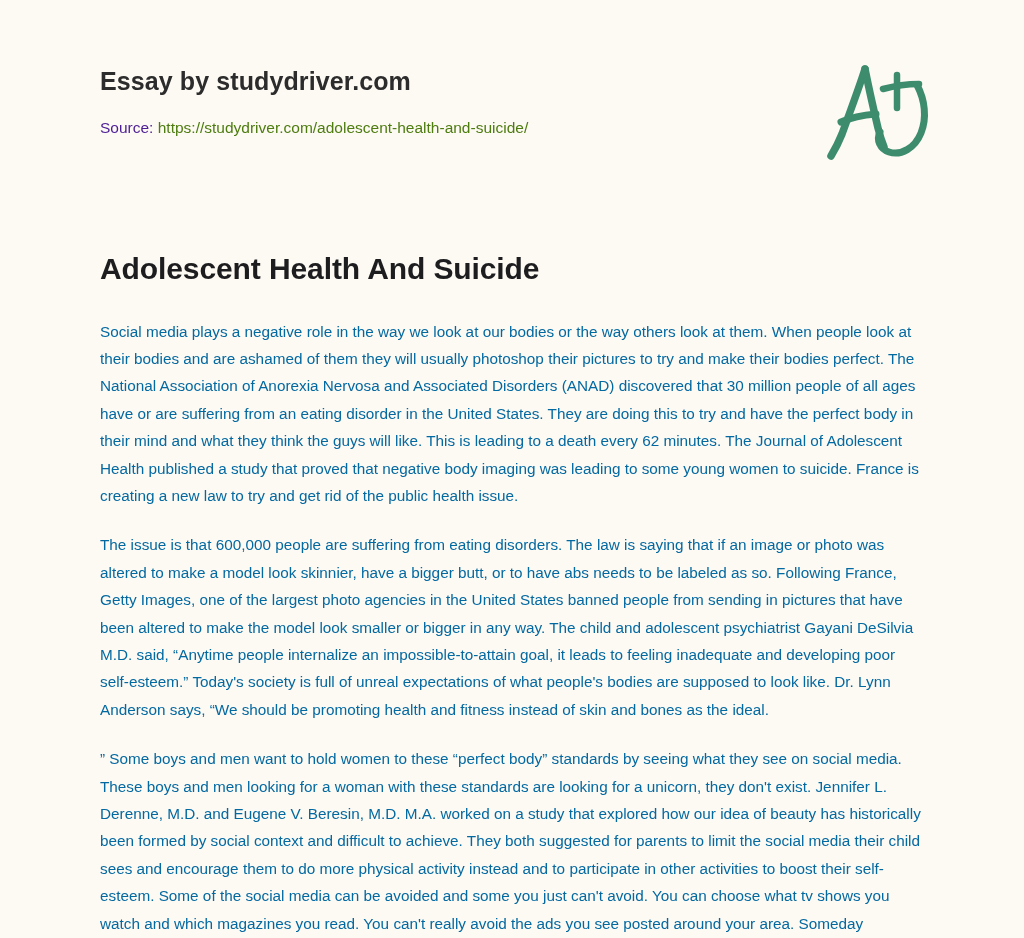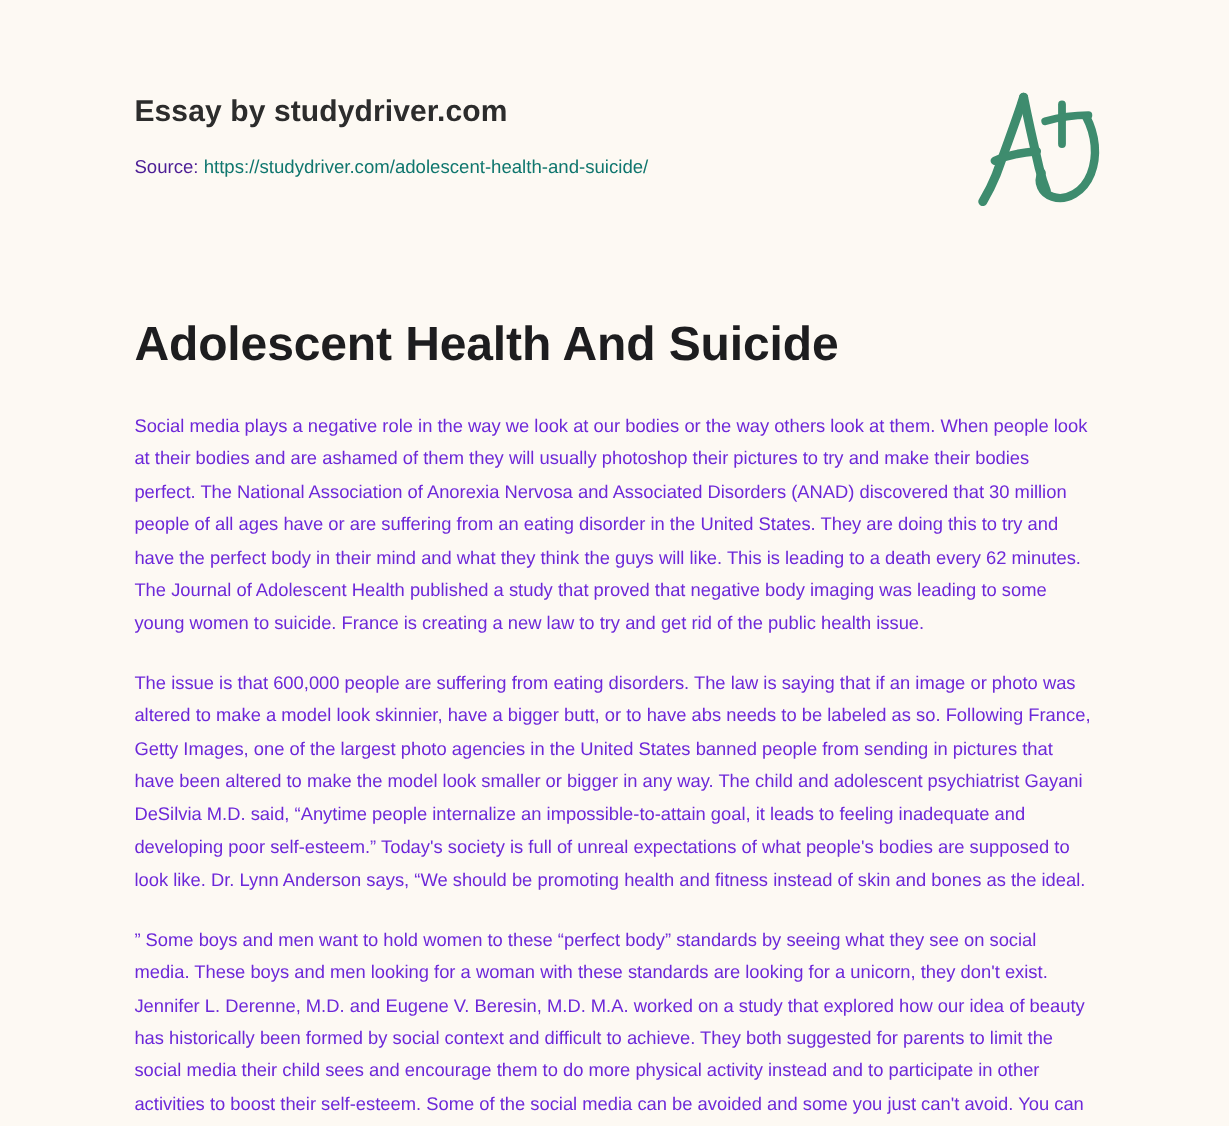--- a/index.html
+++ b/index.html
@@ -12,21 +12,21 @@
     height: 938px;
     background: #fdf9f3;
     font-family: "Liberation Sans", sans-serif;
     overflow: hidden;
     position: relative;
   }
 
   .page {
     width: 1024px;
     height: 938px;
-    padding: 16px;
+    padding: 4px;
     position: relative;
   }
 
   
   .header {
     position: relative;
     padding: 62px 96px 0 96px;
     min-height: 178px;
   }
   .byline {
@@ -41,21 +41,21 @@
   .source-line {
     margin-top: 22px;
     font-size: 15.5px;
     line-height: 1.3;
     white-space: nowrap;
   }
   .source-label {
     color: #4c1d95;
   }
   .source-url {
-    color: #0f766e;
+    color: #4d7c0f;
     text-decoration: none;
   }
 
   
   .logo {
     position: absolute;
     top: 52px;
     right: 84px;
     width: 118px;
     height: 108px;
@@ -63,36 +63,36 @@
   .logo svg {
     display: block;
     width: 100%;
     height: 100%;
   }
 
   
   .title {
     margin: 0;
     padding: 68px 96px 0 96px;
-    font-size: 40px;
+    font-size: 30px;
     font-weight: bold;
     color: #1d1d1f;
     letter-spacing: -0.1px;
     line-height: 1.25;
   }
 
   
   .body-copy {
     padding: 30px 96px 0 96px;
   }
   .body-copy p {
     margin: 0 0 22px 0;
     font-size: 15.3px;
     line-height: 27.4px;
-    color: #6d28d9;
+    color: #0369a1;
     text-align: left;
     max-width: 834px;
   }
   .body-copy p:last-child { margin-bottom: 0; }
 </style>
 </head>
 <body>
 
 <div class="page">
 

